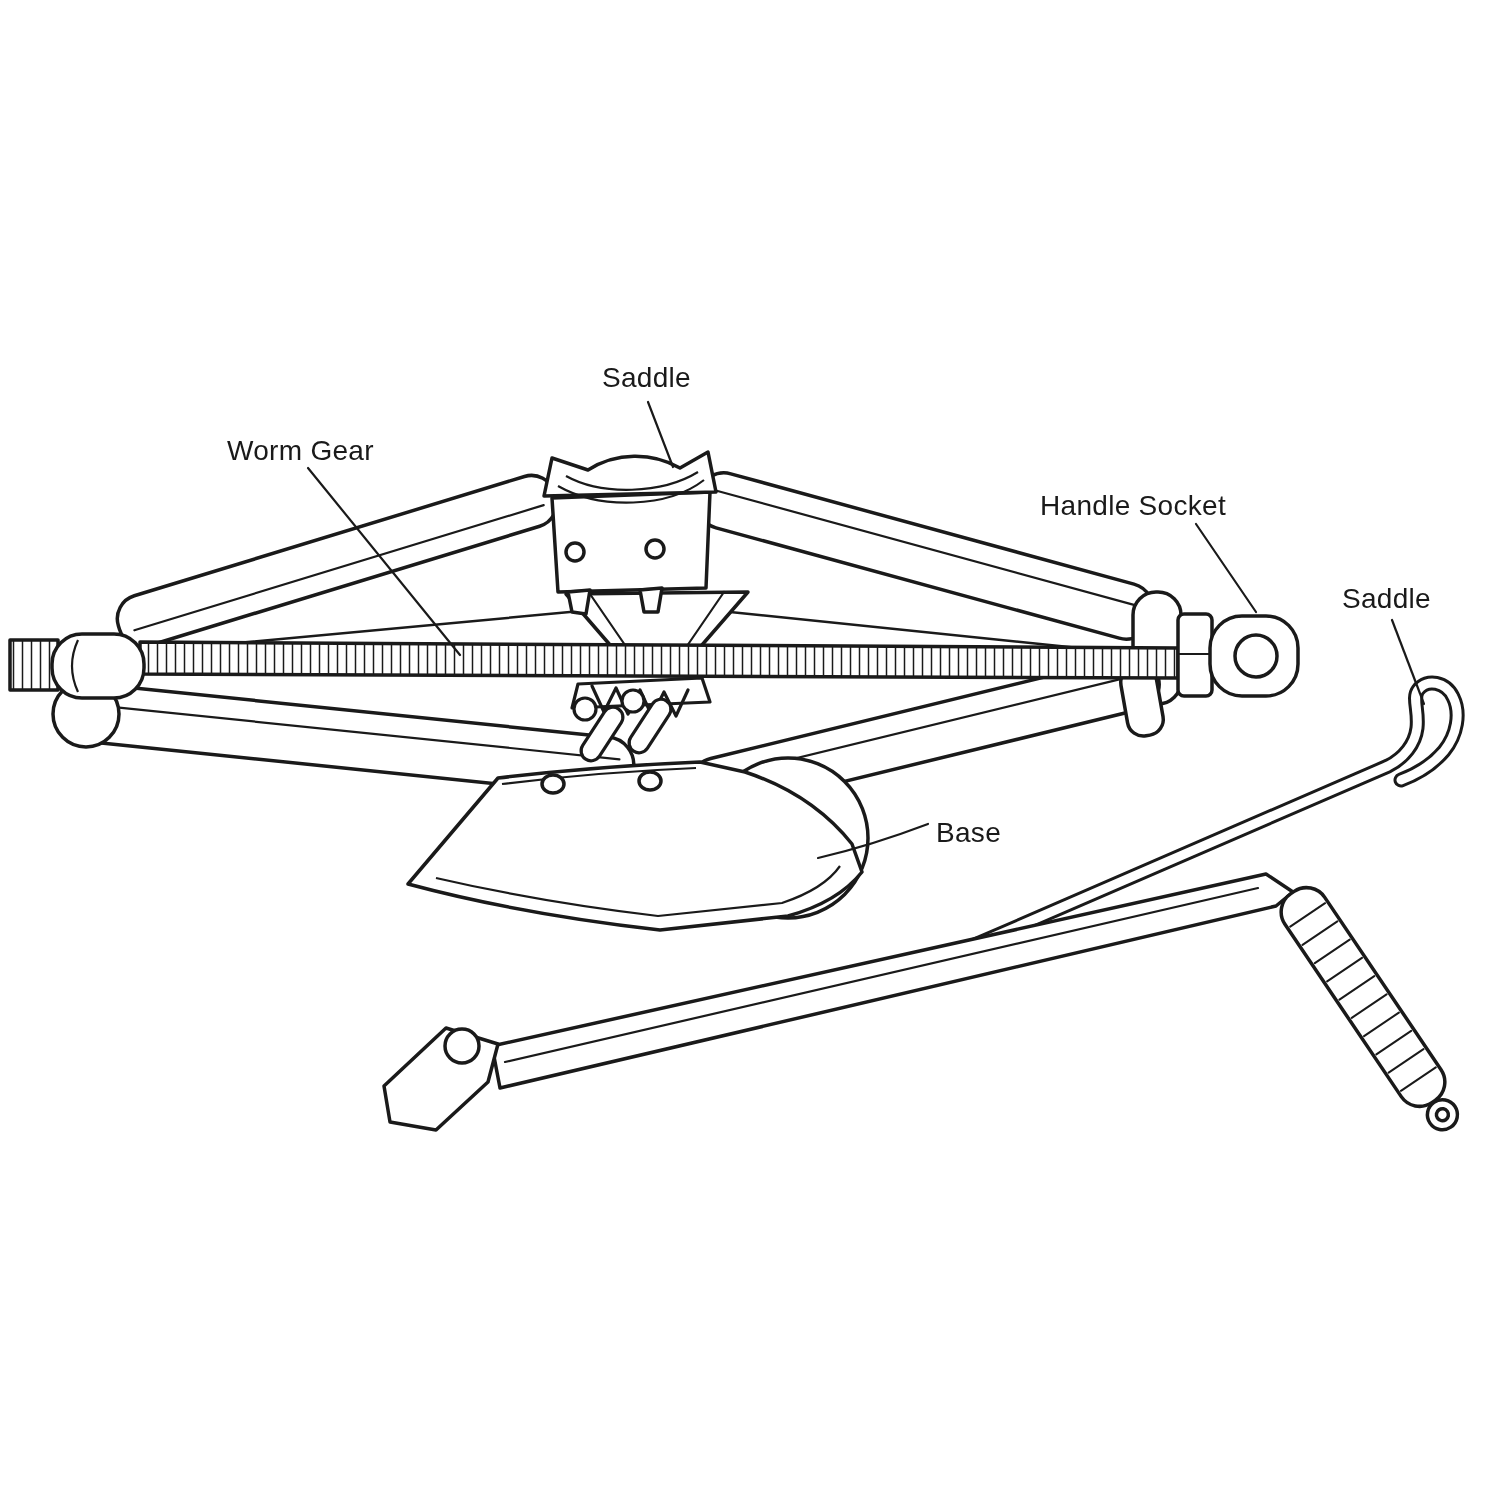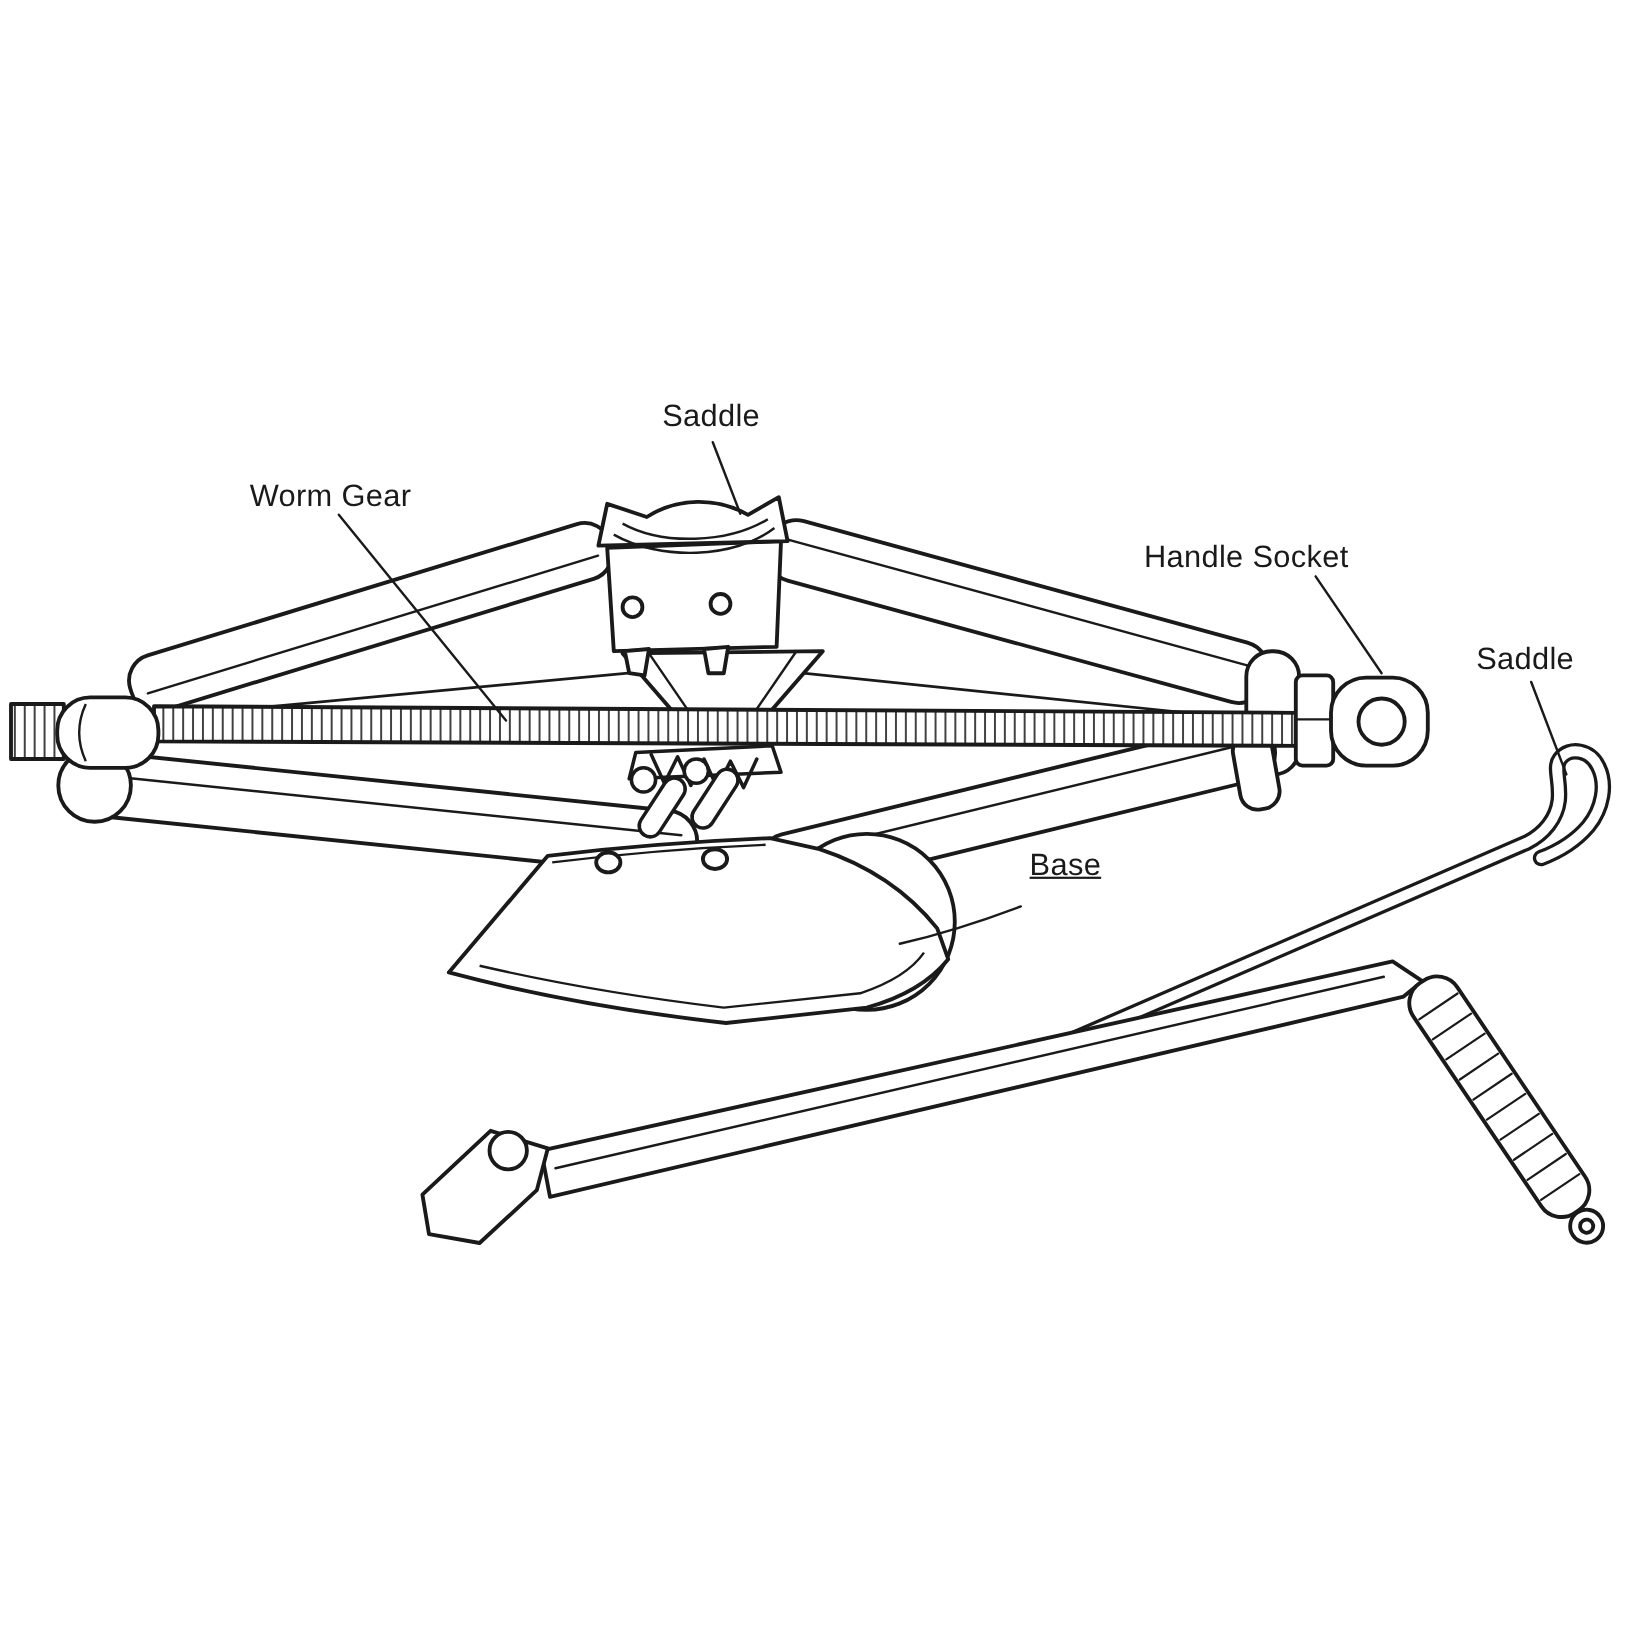--- a/index.html
+++ b/index.html
@@ -23,21 +23,21 @@
     font-size: 28px;
     line-height: 1.1;
     letter-spacing: 0.3px;
     color: var(--line, #1a1a1a);
     white-space: nowrap;
   }
   .lbl-saddle        { left: 602px;  top: 363px; }
   .lbl-worm-gear     { left: 227px;  top: 436px; }
   .lbl-handle-socket { left: 1040px; top: 491px; }
   .lbl-handle        { left: 1342px; top: 584px; }
-  .lbl-base          { left: 936px;  top: 771px; text-decoration: underline; }
+  .lbl-base          { left: 936px;  top: 818px; }
 </style>
 </head>
 <body>
 
 <div class="stage">
 
   <svg width="1500" height="1500" viewBox="0 0 1500 1500">
     <defs>
       <pattern id="threads" patternUnits="userSpaceOnUse" width="9" height="90">
         <rect x="0" y="0" width="9" height="90" fill="#ffffff"></rect>

